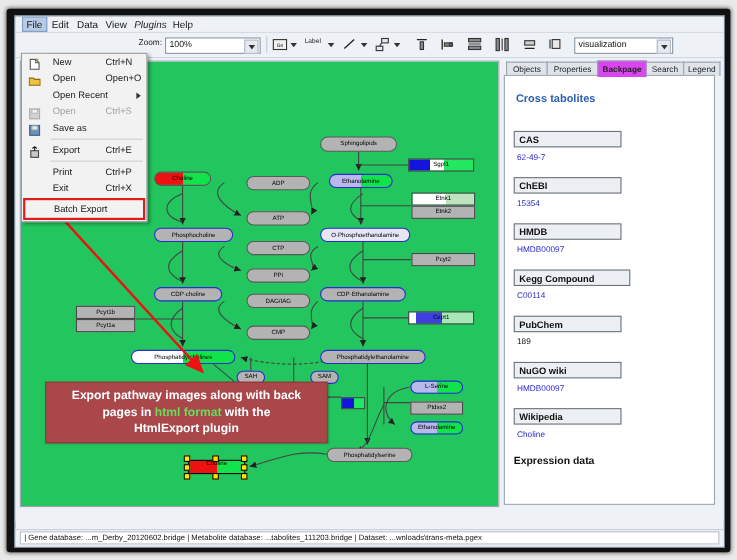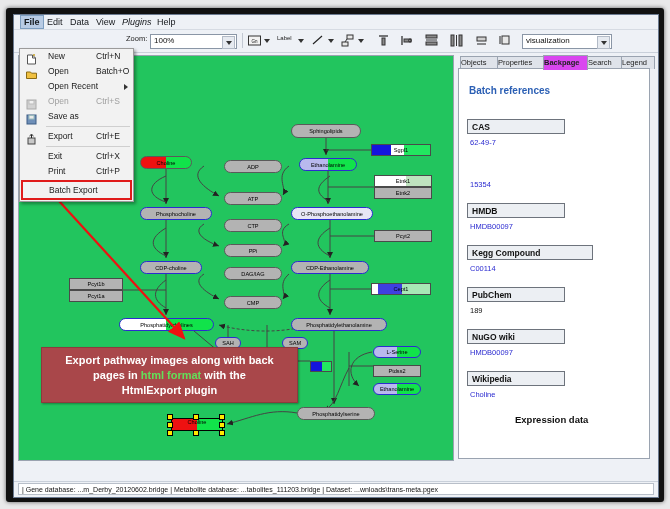--- a/index.html
+++ b/index.html
@@ -51,21 +51,21 @@
 
   
   .canvas-wrap{position:absolute;left:4px;top:2px;width:434px;height:404px;
     background:#fff;border:1px solid #9aa3b0;overflow:hidden;}
   .canvas{position:absolute;left:0;top:0;width:434px;height:502px;background:#22c55e;text-decoration:underline;}
 
   
   .rpanel{position:absolute;left:444px;top:2px;width:192px;height:404px;background:#eef1f6;}
   .tabs{position:relative;height:14px;}
   .tab{position:absolute;top:1px;height:12px;background:#dfe3ea;border:1px solid #9aa3b0;
-    font-size:7.5px;color:#222;line-height:12px;text-align:left;border-bottom:none;}
+    font-size:7.5px;color:#222;line-height:12px;text-align:center;border-bottom:none;}
   .tab.active{background:#d946ef;top:0px;height:14px;line-height:13px;font-weight:bold;z-index:3;}
   .rbox{position:absolute;left:0;top:13px;width:190px;height:389px;background:#fff;
     border:1px solid #9aa3b0;overflow:hidden;}
   .xref-title{position:absolute;left:10px;top:16px;font-size:10px;font-weight:bold;color:#2b5fb4;}
   .dbhdr{position:absolute;left:8px;width:98px;height:15px;background:#eceff3;
     border:1px solid #6d737c;font-size:8.5px;font-weight:bold;color:#111;line-height:15px;
     padding-left:4px;box-sizing:border-box;}
   .dbval{position:absolute;left:11px;font-size:7.5px;color:#2a2ad0;}
   .dbval.plain{color:#111;text-decoration:none;}
   .expr{position:absolute;left:8px;top:455px;font-size:9.5px;font-weight:bold;color:#111;}
@@ -115,21 +115,21 @@
 </style>
 </head>
 <body>
 
 <div class="screen">
  <div class="frame">
   <div class="win">
 
 
     <div class="menubar">
-      <span class="mi sel" style="left:6px;font-weight:bold;">File</span>
+      <span class="mi sel" style="left:6px;">File</span>
       <span class="mi" style="left:30px;">Edit</span>
       <span class="mi" style="left:53px;">Data</span>
       <span class="mi" style="left:79px;">View</span>
       <span class="mi" style="left:105px;font-style:italic;">Plugins</span>
       <span class="mi" style="left:140px;">Help</span>
     </div>
 
     <div class="toolbar">
       <span class="tb-lbl" style="left:112px;top:4px;">Zoom:</span>
       <div class="combo" style="left:136px;top:4px;width:85px;">
@@ -418,43 +418,44 @@
       <div class="rpanel">
         <div class="tabs">
           <span class="tab" style="left:2px;width:36px;">Objects</span>
           <span class="tab" style="left:39px;width:45px;">Properties</span>
           <span class="tab active" style="left:85px;width:43px;">Backpage</span>
           <span class="tab" style="left:129px;width:33px;">Search</span>
           <span class="tab" style="left:163px;width:32px;">Legend</span>
         </div>
 
         <div class="rbox">
-          <div class="xref-title">Batch references</div>
+          <div class="xref-title">Cross tabolites</div>
 
           <div class="dbhdr" style="top:50px;">CAS</div>
           <a class="dbval" style="top:69px;">62-49-7</a>
 
+          <div class="dbhdr" style="top:92px;">ChEBI</div>
           <a class="dbval" style="top:111px;">15354</a>
 
           <div class="dbhdr" style="top:134px;">HMDB</div>
           <a class="dbval" style="top:153px;">HMDB00097</a>
 
-          <div class="dbhdr" style="top:176px;width:126px;">Kegg Compound</div>
+          <div class="dbhdr" style="top:176px;width:106px;">Kegg Compound</div>
           <a class="dbval" style="top:195px;">C00114</a>
 
           <div class="dbhdr" style="top:218px;">PubChem</div>
           <span class="dbval plain" style="top:237px;">189</span>
 
           <div class="dbhdr" style="top:260px;">NuGO wiki</div>
           <a class="dbval" style="top:279px;">HMDB00097</a>
 
           <div class="dbhdr" style="top:302px;">Wikipedia</div>
           <a class="dbval" style="top:321px;">Choline</a>
 
-          <div class="expr" style="top:345px;margin-left:48px;">Expression data</div>
+          <div class="expr" style="top:345px;">Expression data</div>
         </div>
       </div>
     </div>
 
     <div class="status">
       <div class="inner">| Gene database: ...m_Derby_20120602.bridge | Metabolite database: ...tabolites_111203.bridge | Dataset: ...wnloads\trans-meta.pgex</div>
     </div>
 
     <div class="fmenu">
       <div class="gutter"></div>
@@ -471,21 +472,21 @@
         <span class="acc">Ctrl+N</span>
       </div>
 
       <div class="row">
         <span class="ico">
           <svg width="11" height="11" viewBox="0 0 11 11">
                 <path d="M0.5,3 h4 l1,1.2 h5 v5.3 h-10 z" fill="#f0c040" stroke="#8a6a14"></path>
               </svg>
         </span>
         <span class="lab">Open</span>
-        <span class="acc">Batch+O</span>
+        <span class="acc">Open+O</span>
       </div>
 
       <div class="row">
         <span class="lab">Open Recent</span>
         <span class="arrowr"></span>
       </div>
 
       <div class="row dis">
         <span class="ico">
           <svg width="11" height="11" viewBox="0 0 11 11">
@@ -517,27 +518,27 @@
                 <path d="M5.5,4 v-3.5 M3.5,2 l2,-1.8 l2,1.8" fill="none" stroke="#222"></path>
               </svg>
         </span>
         <span class="lab">Export</span>
         <span class="acc">Ctrl+E</span>
       </div>
 
       <div class="divline"></div>
 
       <div class="row">
+        <span class="lab">Print</span>
+        <span class="acc">Ctrl+P</span>
+      </div>
+
+      <div class="row">
         <span class="lab">Exit</span>
         <span class="acc">Ctrl+X</span>
-      </div>
-
-      <div class="row">
-        <span class="lab">Print</span>
-        <span class="acc">Ctrl+P</span>
       </div>
 
       <div class="batch">
         <span class="lab">Batch Export</span>
       </div>
     </div>
 
   </div>
  </div>
 </div>

